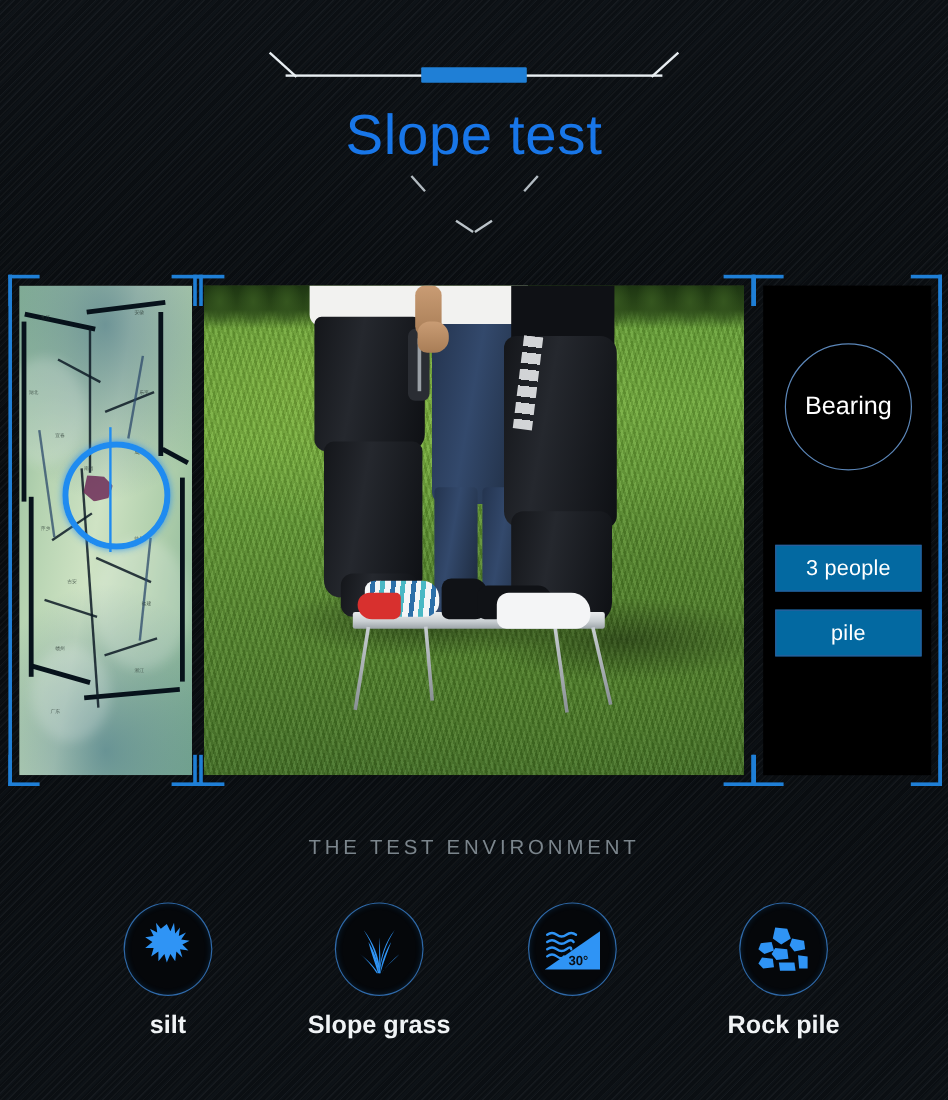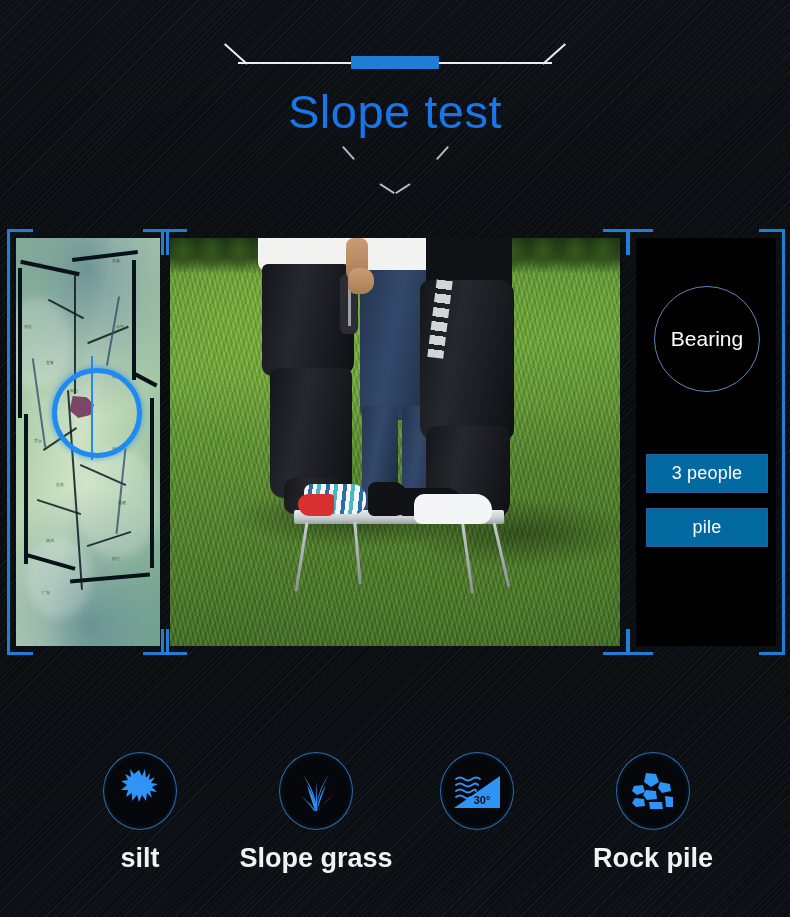--- a/index.html
+++ b/index.html
@@ -151,21 +151,21 @@
   .env-title{position:absolute;left:0;top:697px;width:790px;text-align:center;
     font-size:17px;letter-spacing:3.2px;color:#7b858c;}
   .env-row{position:absolute;left:0;top:752px;width:790px;height:130px;}
   .env-item{position:absolute;top:0;width:160px;text-align:center;font-weight:bold;}
   .env-item .bubble{
     width:72px;height:76px;margin:0 auto;border-radius:50%;
     border:1px solid #2f69a8;background:#05070a;
     display:flex;align-items:center;justify-content:center;
     box-shadow:0 0 5px rgba(31,127,214,.22) inset;
   }
-  .env-item .lbl{margin-top:13px;font-size:27px;color:#f0f3f5;}
+  .env-item .lbl{margin-top:13px;font-size:21px;color:#f0f3f5;}
   .e1{left:60px;} .e2{left:236px;} .e3{left:397px;} .e4{left:573px;}
 </style>
 </head>
 <body>
 
 <div class="bg-texture"></div>
 
 <div class="page">
 
   <div class="header">
@@ -312,20 +312,21 @@
         <div class="spec-box b2">pile</div>
       </div>
       <div class="brk tl"></div>
       <div class="brk bl"></div>
       <div class="brk tr"></div>
       <div class="brk br"></div>
       <div class="edgev" style="right:-9px;top:-9px;height:426px;"></div>
     </div>
   </div>
 
+  <div class="env-title">THE TEST ENVIRONMENT</div>
 
   <div class="env-row">
 
     <div class="env-item e1">
       <div class="bubble">
         <svg width="46" height="48" viewBox="0 0 46 48" aria-hidden="true">
           <path fill="#2f94f5" d="M22 3 l3 6 3-7 1 9 4-5 -1 7 6-3 -4 6 7 1 -6 3 5 5 -7-1 2 7 -5-5 -1 8 -4-6 -3 7 -2-7 -5 6 0-8 -6 4 2-7 -7 0 6-5 -6-4 7-1 -3-6 6 3 -1-8 4 5z"></path>
         </svg>
       </div>
       <div class="lbl">silt</div>

